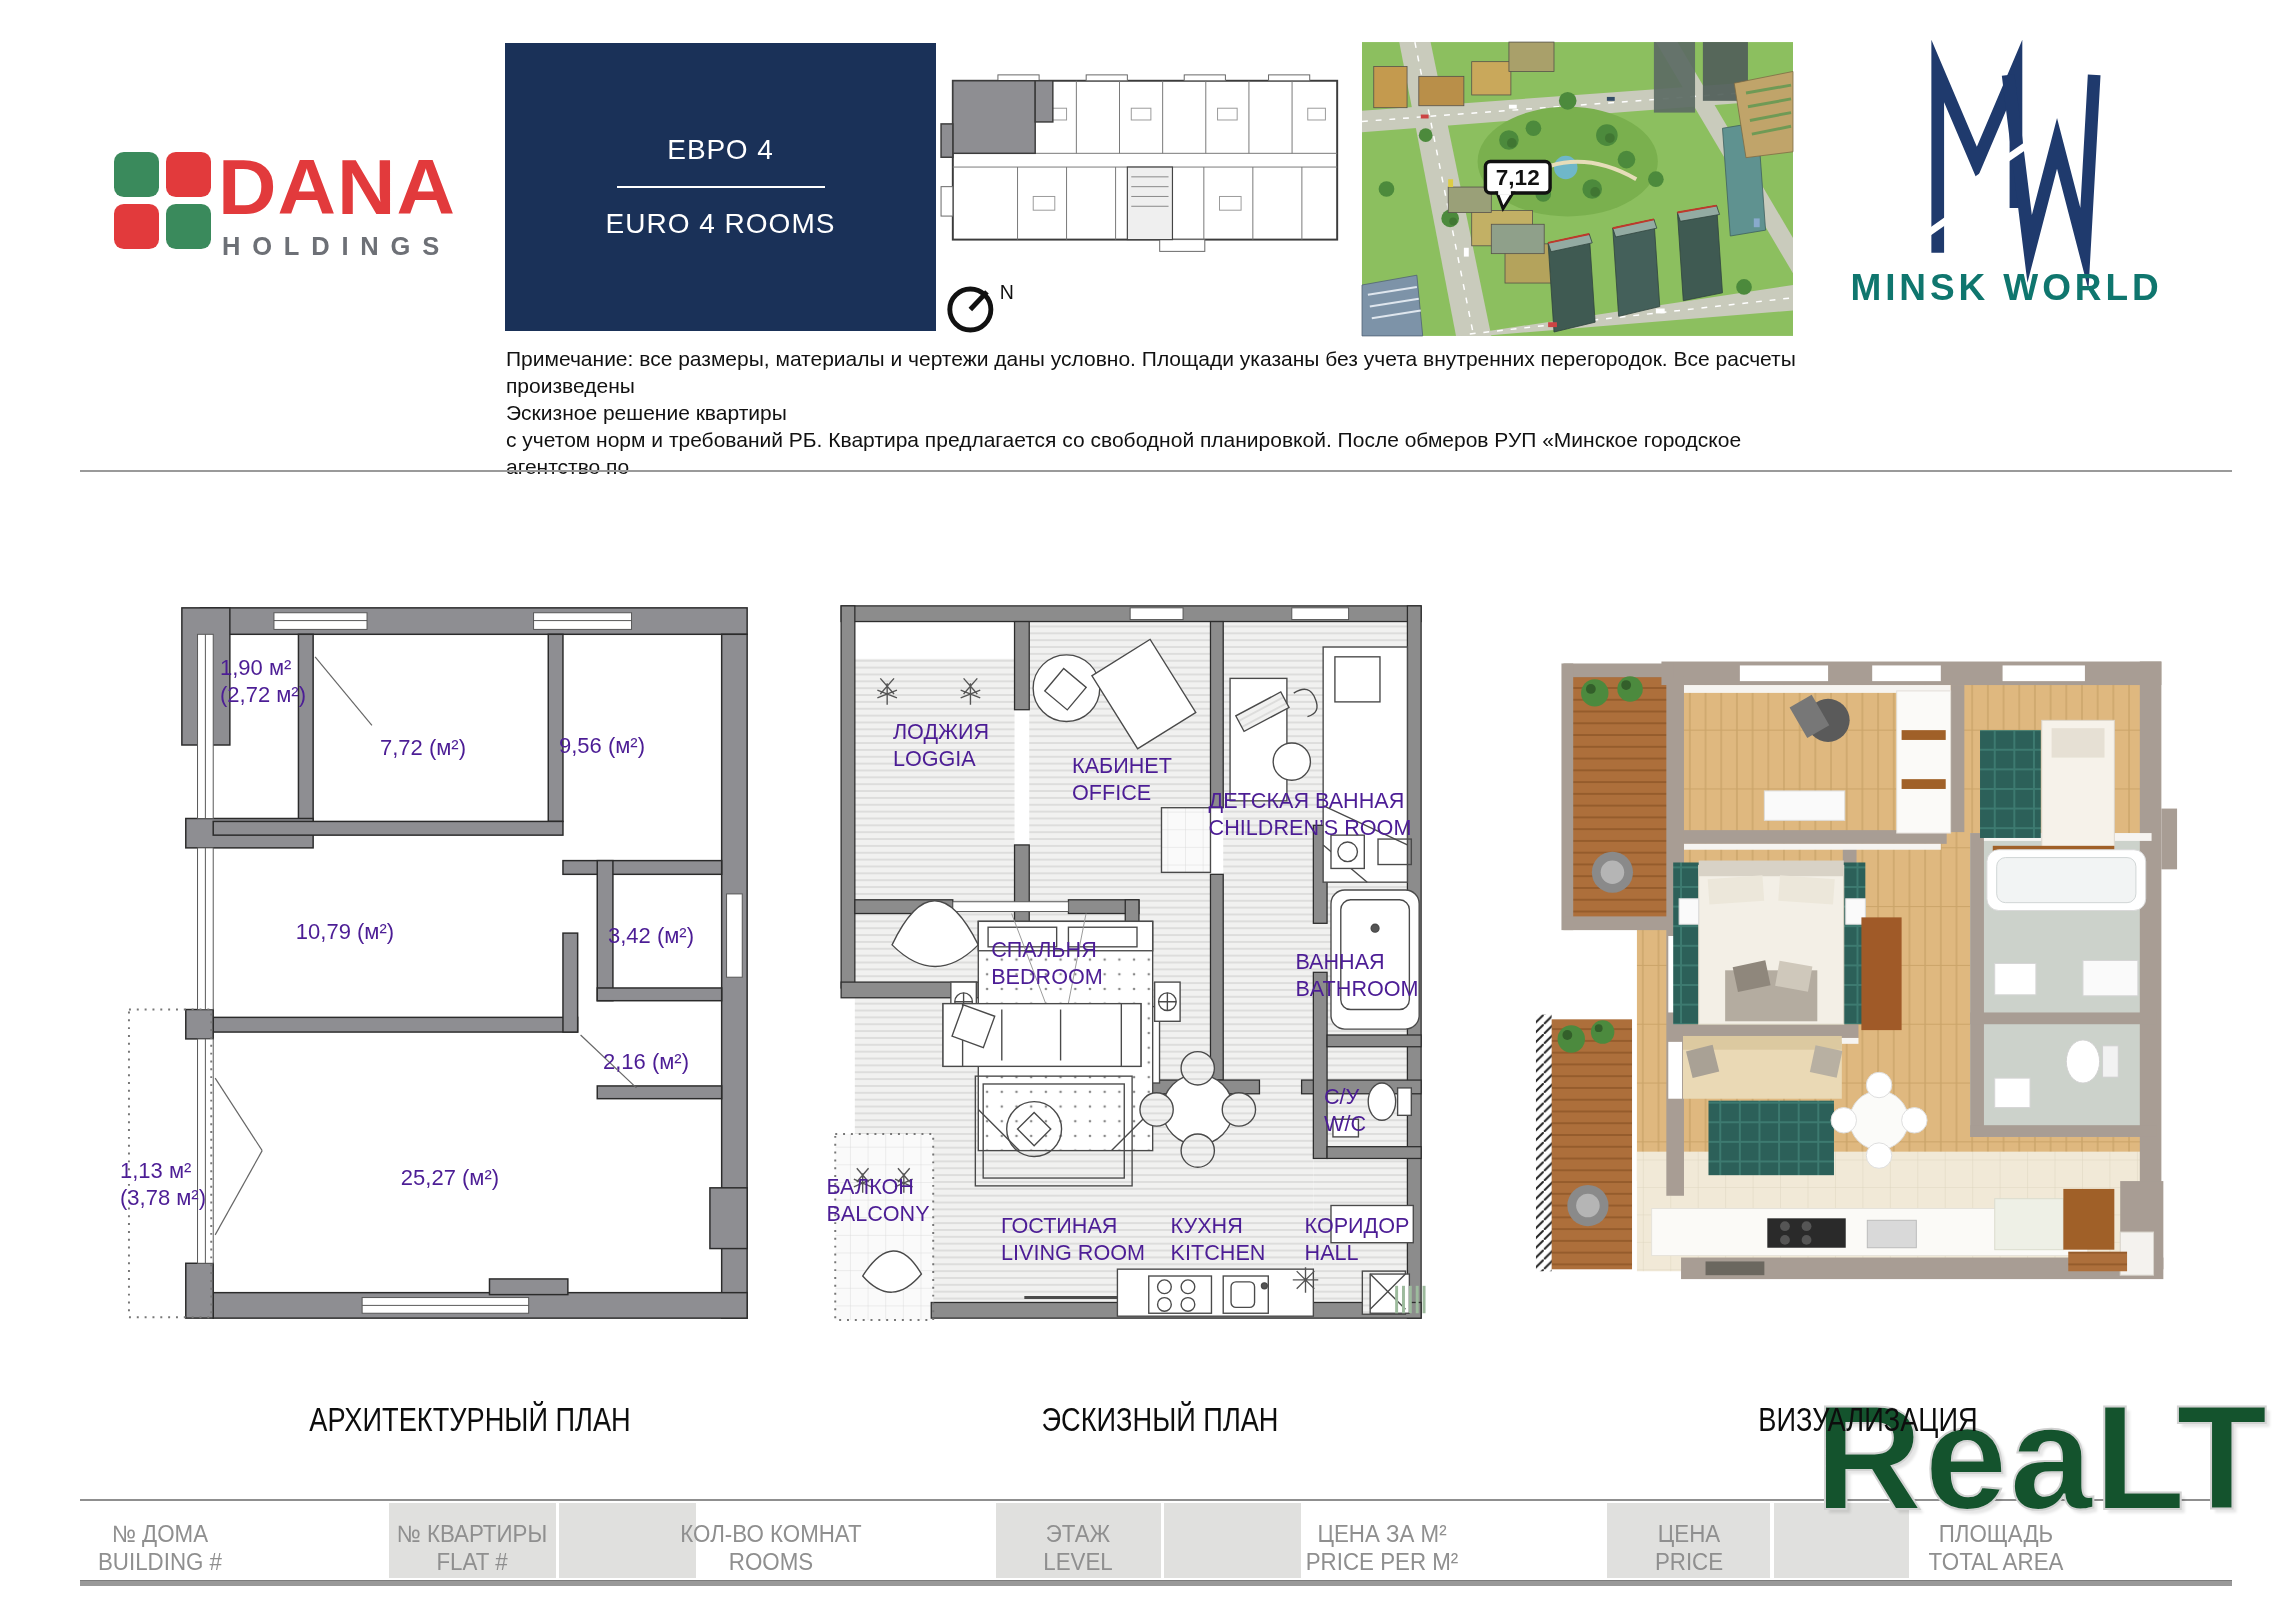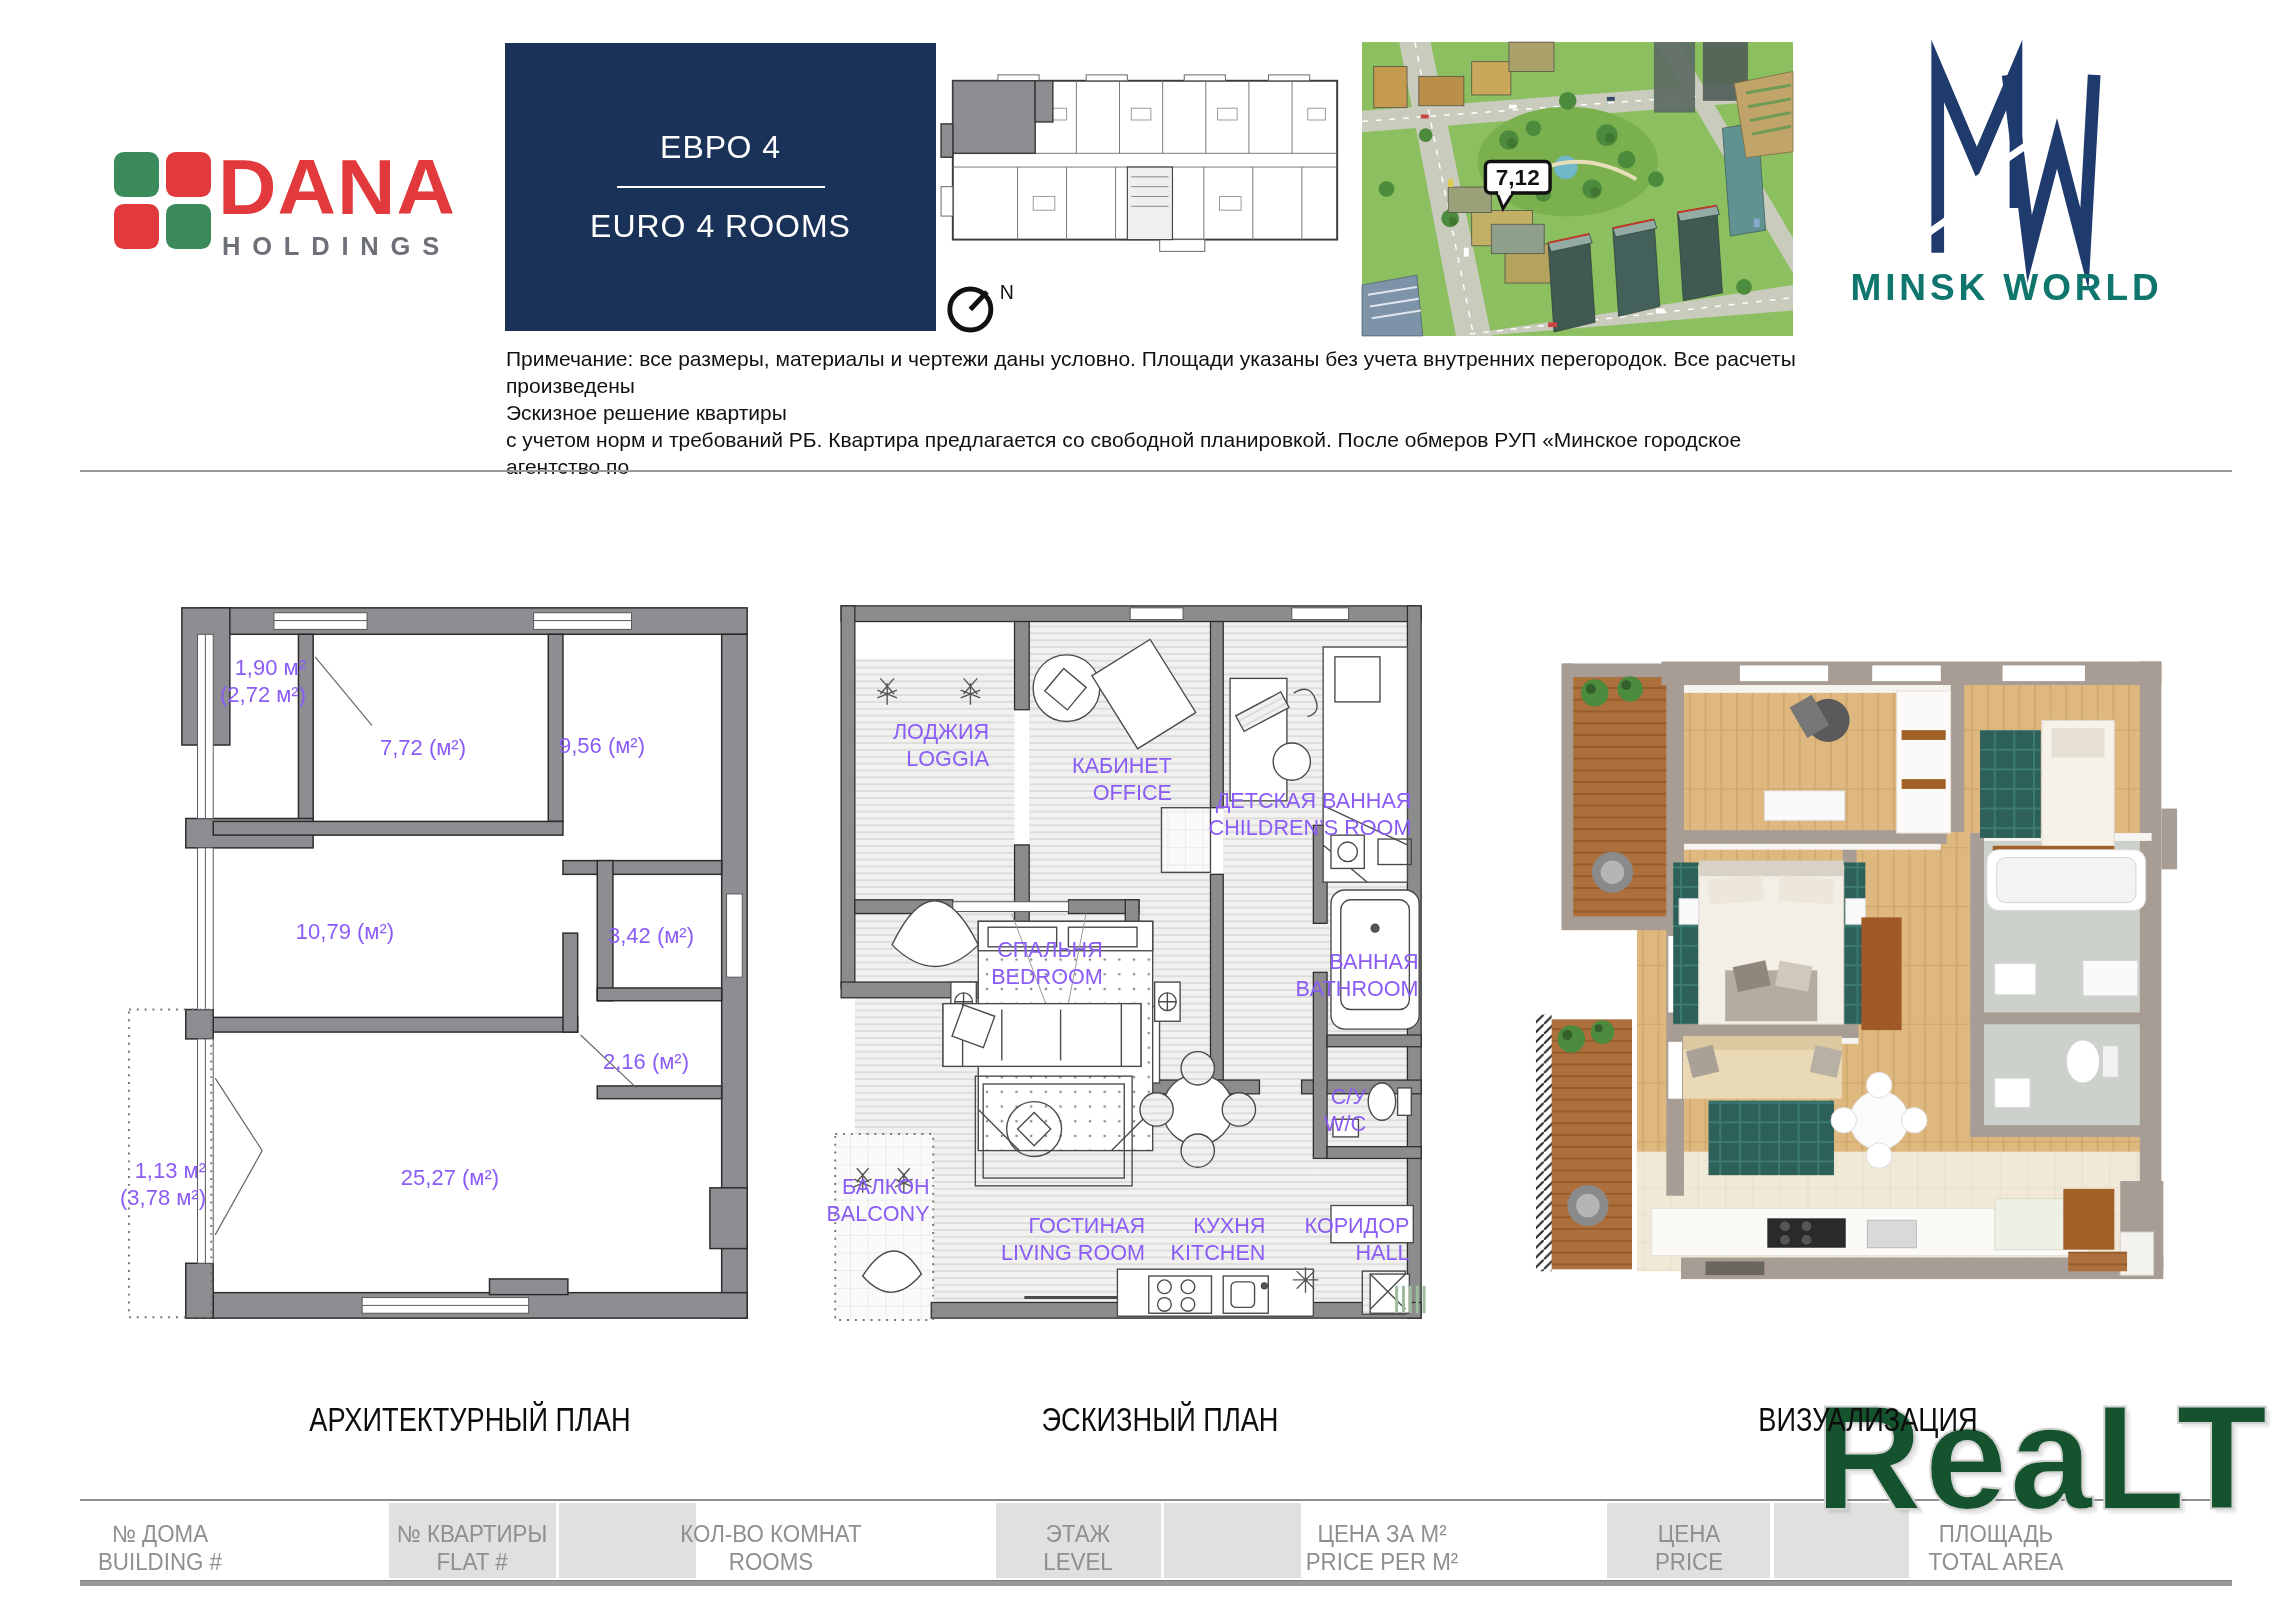--- a/index.html
+++ b/index.html
@@ -6,37 +6,37 @@
   body{width:2292px;height:1620px;position:relative;font-family:"Liberation Sans",sans-serif;overflow:hidden;}
   .abs{position:absolute;}
   
   .dana-grid{position:absolute;left:114px;top:152px;width:98px;height:98px;}
   .dsq{position:absolute;width:45px;height:45px;border-radius:9.8px;}
   .dana-name{position:absolute;left:218px;top:143px;font-size:81px;font-weight:700;color:#e23a3c;letter-spacing:1px;transform:scaleY(0.96);transform-origin:top left;}
   .dana-sub{position:absolute;left:222px;top:232px;font-size:25.5px;font-weight:700;color:#6d7076;letter-spacing:11.8px;}
   
   .type-box{position:absolute;left:505px;top:43px;width:431px;height:288px;background:#1a3158;color:#fff;
             display:flex;flex-direction:column;align-items:center;justify-content:center;}
-  .type-box .t{font-size:32px;letter-spacing:1px;}
+  .type-box .t{font-size:28px;letter-spacing:1px;}
   .type-box .dv{width:208px;height:2px;background:#fff;margin:19.6px 0;}
   
   .disc{position:absolute;left:506px;top:345px;width:1313px;font-size:21px;line-height:27px;color:#111;}
   
   .section-label{position:absolute;top:1400px;font-size:34px;color:#0d0d0d;white-space:nowrap;z-index:3;}
   .section-label span{display:inline-block;transform:scaleX(0.8);transform-origin:center;}
   
   .watermark{position:absolute;left:1815px;top:1372px;font-size:149px;font-weight:700;
              color:#14532d;-webkit-text-stroke:2px #d2d2d2;text-shadow:3.9px 3.9px 2.9px rgba(0,0,0,0.10);
              letter-spacing:2px;z-index:2;}
   
   .fline{position:absolute;background:#8f8f8f;}
   .fcell{position:absolute;top:1503px;height:75px;background:#e0e0de;}
   .flabel{position:absolute;top:1520px;color:#8f8f8f;font-size:23.5px;line-height:28px;text-align:center;transform:translateX(-50%) scaleX(0.95);white-space:nowrap;}
   
-  .pl{position:absolute;color:#8b5cf6;font-size:22px;line-height:26.5px;text-align:right;transform:translate(-50%,-50%);white-space:nowrap;z-index:2;}
+  .pl{position:absolute;color:#4c1d95;font-size:22px;line-height:26.5px;text-align:left;transform:translate(-50%,-50%);white-space:nowrap;z-index:2;}
   .pl.sm{font-size:21.6px;}
   
   .mw-text{position:absolute;left:1835px;top:267px;width:343px;text-align:center;font-size:37px;font-weight:700;color:#0f766e;letter-spacing:3.9px;transform:scaleY(1.02);}
   svg{position:absolute;overflow:visible;}
   svg text{font-family:"Liberation Sans",sans-serif;}
 </style>
 </head>
 <body>
 
 <div class="dana-grid">

